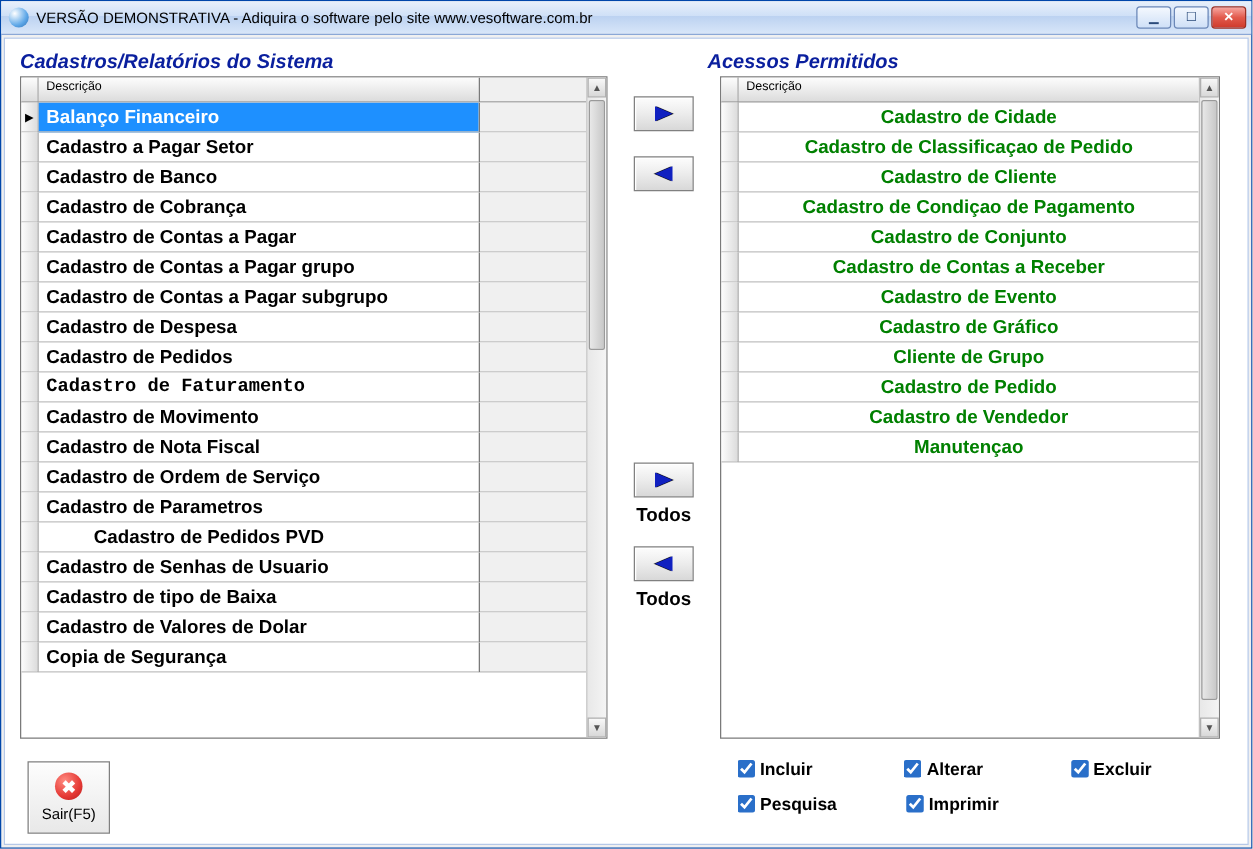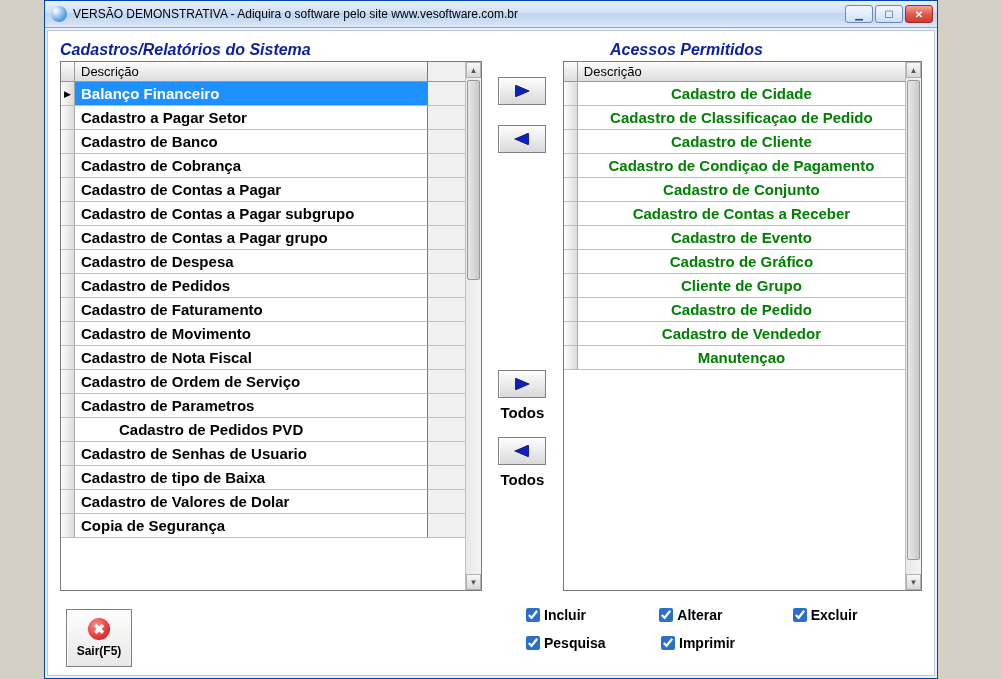--- a/index.html
+++ b/index.html
@@ -3,27 +3,26 @@
 <meta charset="utf-8">
 <style>
   * { box-sizing: border-box; }
   html, body {
     margin: 0; padding: 0;
     font-family: Tahoma, Arial, sans-serif;
     font-size: 12px;
     background: #d4d0c8;
   }
   .window {
-    width: 894px; height: 679px;
+    width: 1002px; height: 679px;
     background: #f0f0f0;
     border: 1px solid #0046aa;
     display: flex;
     flex-direction: column;
     position: relative;
-    margin-left: 44px;
   }
   .titlebar {
     height: 27px;
     background: linear-gradient(to bottom, #e8f0fb 0%, #cfe0f7 45%, #bcd2f1 46%, #d8e6f9 100%);
     border-bottom: 1px solid #8aa7d6;
     display: flex;
     align-items: center;
     padding: 0 4px 0 6px;
   }
   .titlebar .app-icon {
@@ -127,21 +126,21 @@
     width: 14px;
     background: linear-gradient(to bottom, #fdfdfd, #dcdcdc);
     border-right:1px solid #9a9a9a;
     border-bottom:1px solid #9a9a9a;
   }
   .grid-col-h {
     flex:1;
     background: linear-gradient(to bottom, #fdfdfd, #dcdcdc);
     border-bottom:1px solid #9a9a9a;
     padding: 2px 6px;
-    font-size:13px;
+    font-size:10px;
   }
   .grid-body { flex:1 1 auto; overflow:hidden; }
   .grid-row { display:flex; height:24px; }
   .grid-ind {
     width:14px;
     background: linear-gradient(to right,#fdfdfd,#dcdcdc);
     border-right:1px solid #a8a8a8;
     border-bottom:1px solid #c0c0c0;
     display:flex;align-items:center;justify-content:center;
     font-size:10px;color:#000;
@@ -215,21 +214,21 @@
     cursor:pointer;
     box-shadow: inset 1px 1px 0 #fff;
   }
   .exit-btn .red-x {
     width:22px;height:22px;border-radius:50%;
     background:radial-gradient(circle at 35% 30%,#ff8a80,#e53935 60%,#b71c1c);
     display:flex;align-items:center;justify-content:center;
     color:#fff;font-weight:bold;font-size:14px;
     margin-bottom:4px;
   }
-  .exit-btn .lbl { font-size:12px; font-weight:bold;text-align:right; }
+  .exit-btn .lbl { font-size:12px; font-weight:normal;text-align:right; }
 
   .checks-area {
     margin-left: auto;
     width: 408px;
     padding: 4px 0 0 8px;
   }
   .check-row { display:flex; margin-bottom:8px; }
   .check-item {
     display:flex; align-items:center;
     width: 135px;
@@ -291,41 +290,41 @@
                   <div class="grid-cell" style="flex: 0 0 352px;">Cadastro de Cobrança</div>
                   <div class="grid-cell" style="background: rgb(240, 240, 240); border-left: 1px solid rgb(122, 122, 122); font-weight: normal;"></div>
                 </div>
                 <div class="grid-row">
                   <div class="grid-ind"></div>
                   <div class="grid-cell" style="flex: 0 0 352px;">Cadastro de Contas a Pagar</div>
                   <div class="grid-cell" style="background: rgb(240, 240, 240); border-left: 1px solid rgb(122, 122, 122); font-weight: normal;"></div>
                 </div>
                 <div class="grid-row">
                   <div class="grid-ind"></div>
+                  <div class="grid-cell" style="flex: 0 0 352px;">Cadastro de Contas a Pagar grupo</div>
+                  <div class="grid-cell" style="background: rgb(240, 240, 240); border-left: 1px solid rgb(122, 122, 122); font-weight: normal;"></div>
+                </div>
+                <div class="grid-row">
+                  <div class="grid-ind"></div>
                   <div class="grid-cell" style="flex: 0 0 352px;">Cadastro de Contas a Pagar subgrupo</div>
                   <div class="grid-cell" style="background: rgb(240, 240, 240); border-left: 1px solid rgb(122, 122, 122); font-weight: normal;"></div>
                 </div>
                 <div class="grid-row">
                   <div class="grid-ind"></div>
-                  <div class="grid-cell" style="flex: 0 0 352px;">Cadastro de Contas a Pagar grupo</div>
-                  <div class="grid-cell" style="background: rgb(240, 240, 240); border-left: 1px solid rgb(122, 122, 122); font-weight: normal;"></div>
-                </div>
-                <div class="grid-row">
-                  <div class="grid-ind"></div>
                   <div class="grid-cell" style="flex: 0 0 352px;">Cadastro de Despesa</div>
                   <div class="grid-cell" style="background: rgb(240, 240, 240); border-left: 1px solid rgb(122, 122, 122); font-weight: normal;"></div>
                 </div>
                 <div class="grid-row">
                   <div class="grid-ind"></div>
                   <div class="grid-cell" style="flex: 0 0 352px;">Cadastro de Pedidos</div>
                   <div class="grid-cell" style="background: rgb(240, 240, 240); border-left: 1px solid rgb(122, 122, 122); font-weight: normal;"></div>
                 </div>
                 <div class="grid-row">
                   <div class="grid-ind"></div>
-                  <div class="grid-cell" style="flex: 0 0 352px;">Cadastro de Faturamento</div>
+                  <div class="grid-cell" style="flex: 0 0 352px; font-family: Liberation Mono, monospace;">Cadastro de Faturamento</div>
                   <div class="grid-cell" style="background: rgb(240, 240, 240); border-left: 1px solid rgb(122, 122, 122); font-weight: normal;"></div>
                 </div>
                 <div class="grid-row">
                   <div class="grid-ind"></div>
                   <div class="grid-cell" style="flex: 0 0 352px;">Cadastro de Movimento</div>
                   <div class="grid-cell" style="background: rgb(240, 240, 240); border-left: 1px solid rgb(122, 122, 122); font-weight: normal;"></div>
                 </div>
                 <div class="grid-row">
                   <div class="grid-ind"></div>
                   <div class="grid-cell" style="flex: 0 0 352px;">Cadastro de Nota Fiscal</div>

